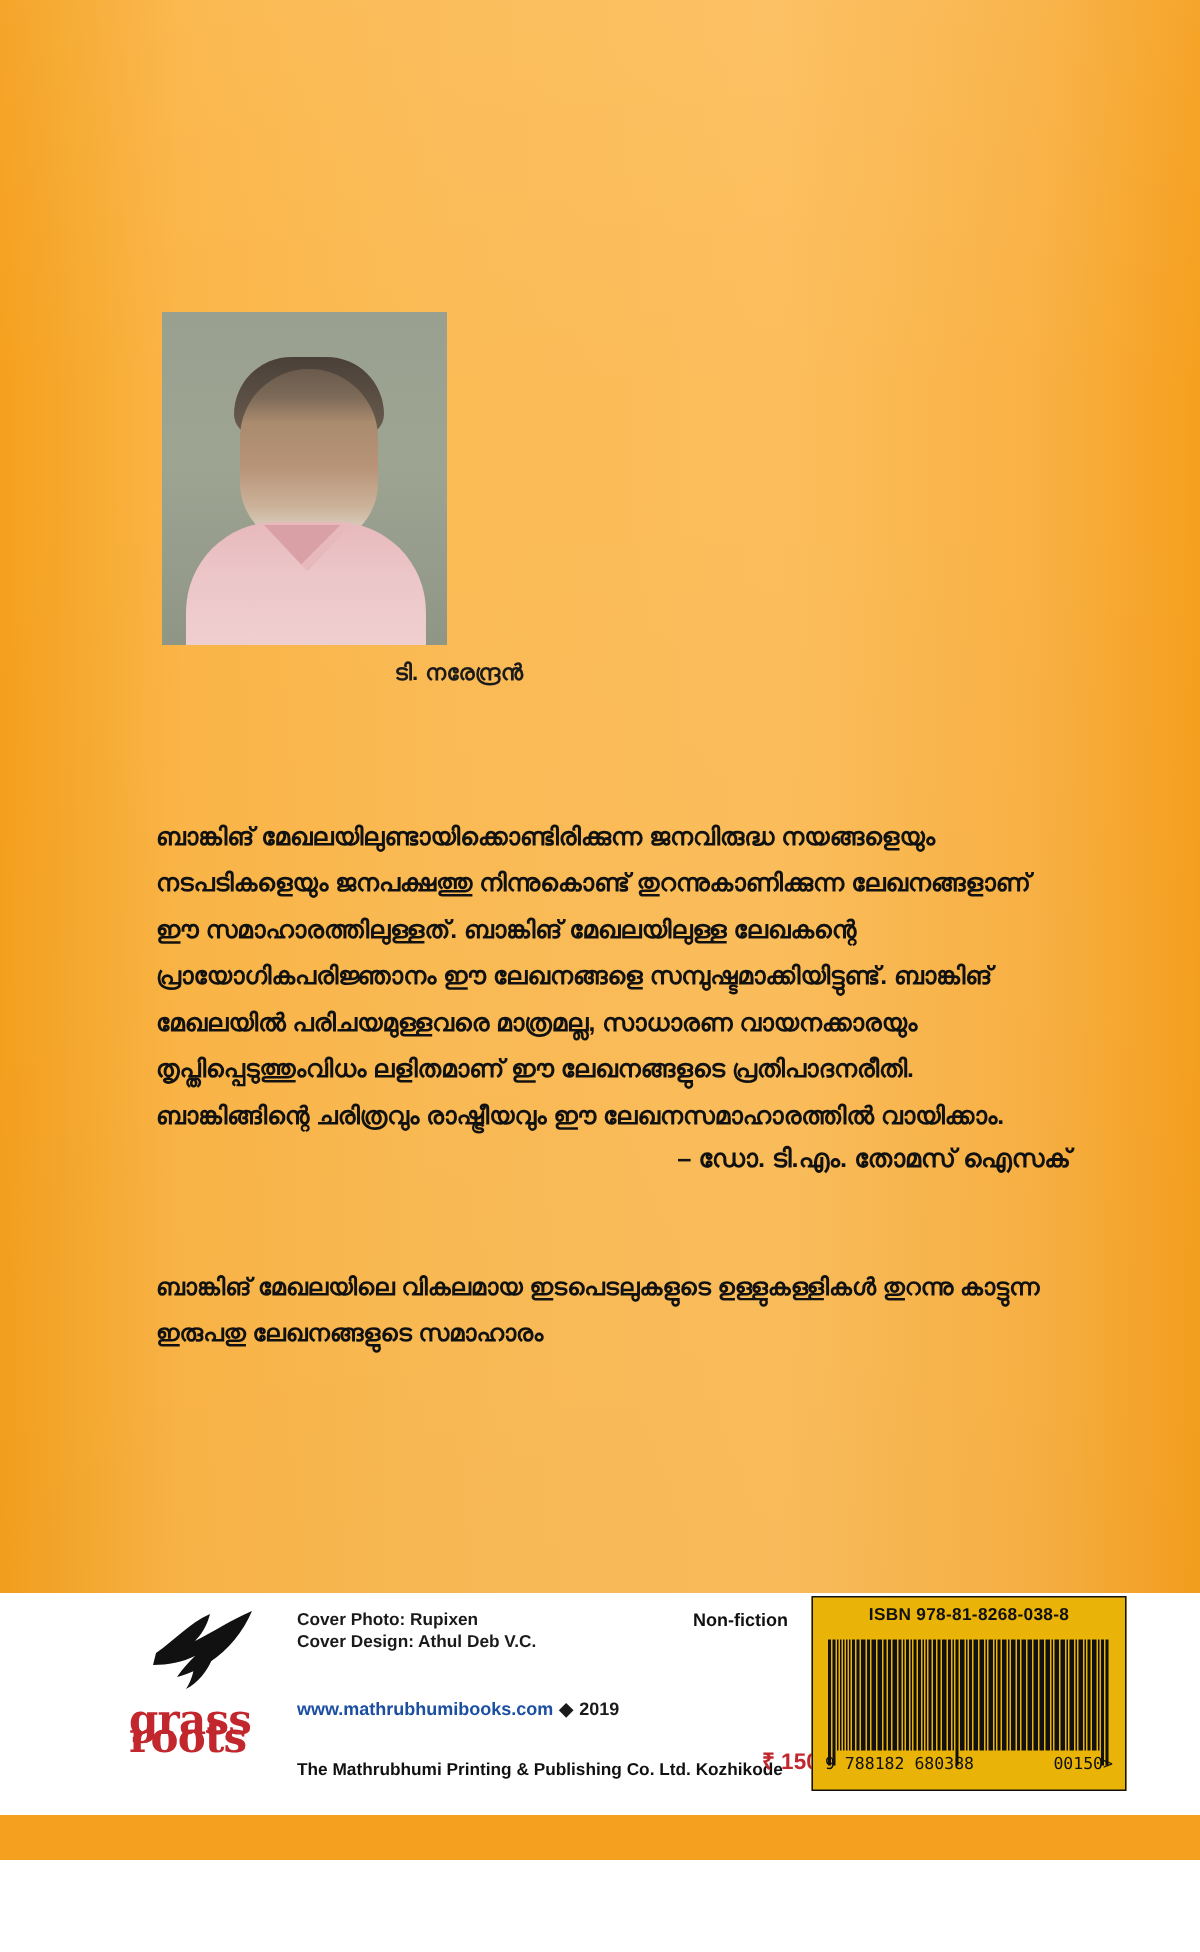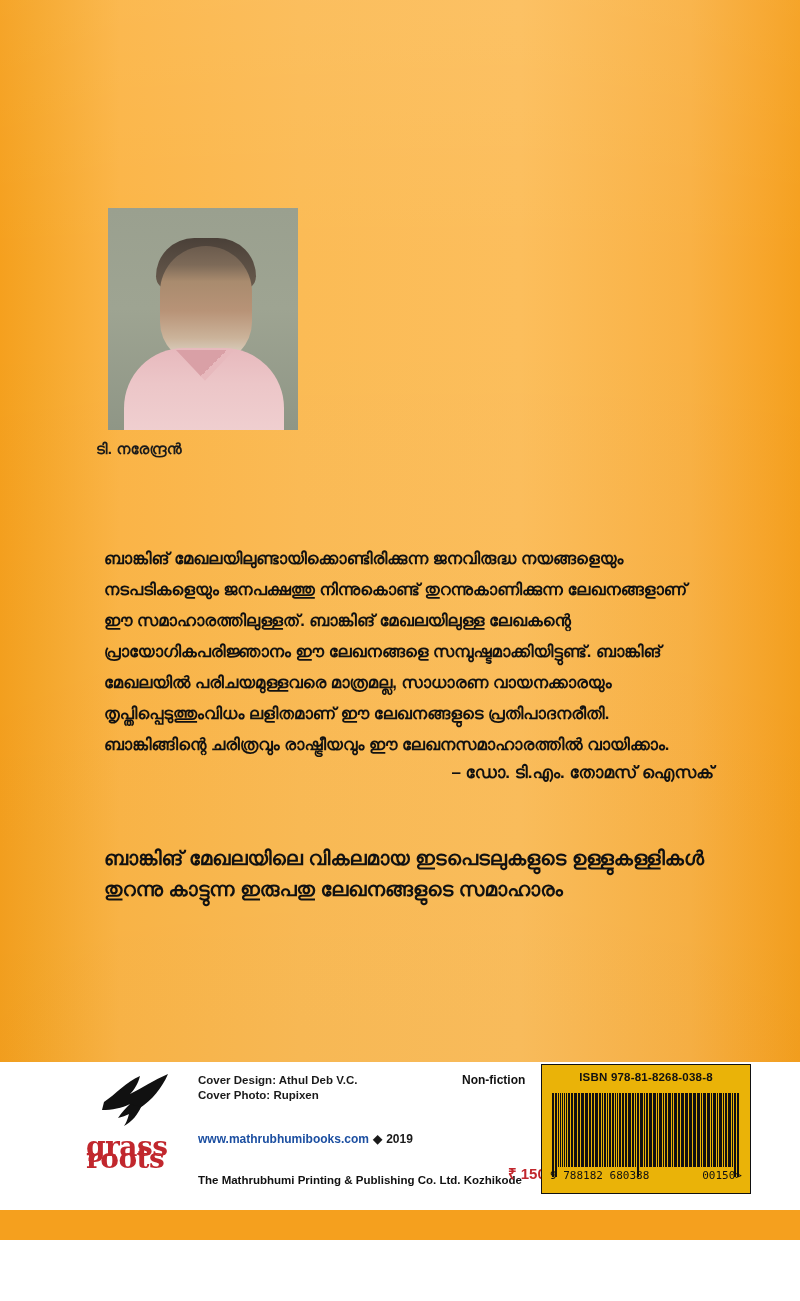--- a/index.html
+++ b/index.html
@@ -116,20 +116,21 @@
 
   .author-name {
     position: absolute;
     left: 96px;
     top: 440px;
     width: 420px;
     font-size: 15px;
     font-weight: bold;
     color: #1b1b1b;
     letter-spacing: 0.2px;
+    text-align: center;
   }
 
   
   .blurb {
     position: absolute;
     left: 104px;
     top: 506px;
     width: 610px;
     font-size: 16.5px;
     line-height: 31px;
@@ -147,21 +148,21 @@
     font-size: 17px;
     font-weight: bold;
     color: #111111;
   }
 
   .tagline {
     position: absolute;
     left: 104px;
     top: 843px;
     width: 620px;
-    font-size: 20px;
+    font-size: 16px;
     line-height: 31px;
     font-weight: 600;
     color: #111111;
   }
 
   
   .logo-block {
     position: absolute;
     left: 82px;
     top: 1072px;
@@ -320,22 +321,22 @@
   <div class="logo-block">
     <svg class="bird" viewBox="0 0 76 56">
       <path d="M4 30 C16 22, 26 10, 40 4 C38 12, 34 18, 30 22 C42 16, 54 8, 68 2 C62 16, 52 28, 40 36 C34 40, 26 44, 18 46 C22 40, 26 36, 30 32 C22 36, 12 38, 2 38 Z" fill="#111111"></path>
       <path d="M30 32 C30 40, 28 48, 24 54 C32 50, 38 42, 41 35 Z" fill="#111111"></path>
     </svg>
     <div class="logo-word w1">grass</div>
     <div class="logo-word w2">roots</div>
   </div>
 
   <div class="imprint-meta">
+    <div>Cover Photo: Rupixen</div>
     <div>Cover Design: Athul Deb V.C.</div>
-    <div>Cover Photo: Rupixen</div>
   </div>
 
   <div class="website">
     <span>www.mathrubhumibooks.com</span><span class="sep">◆</span><span class="year">2019</span>
   </div>
 
   <div class="imprint-sub">The Mathrubhumi Printing &amp; Publishing Co. Ltd. Kozhikode</div>
 
   <div class="nonfiction">Non-fiction</div>
   <div class="price">₹ 150</div>

